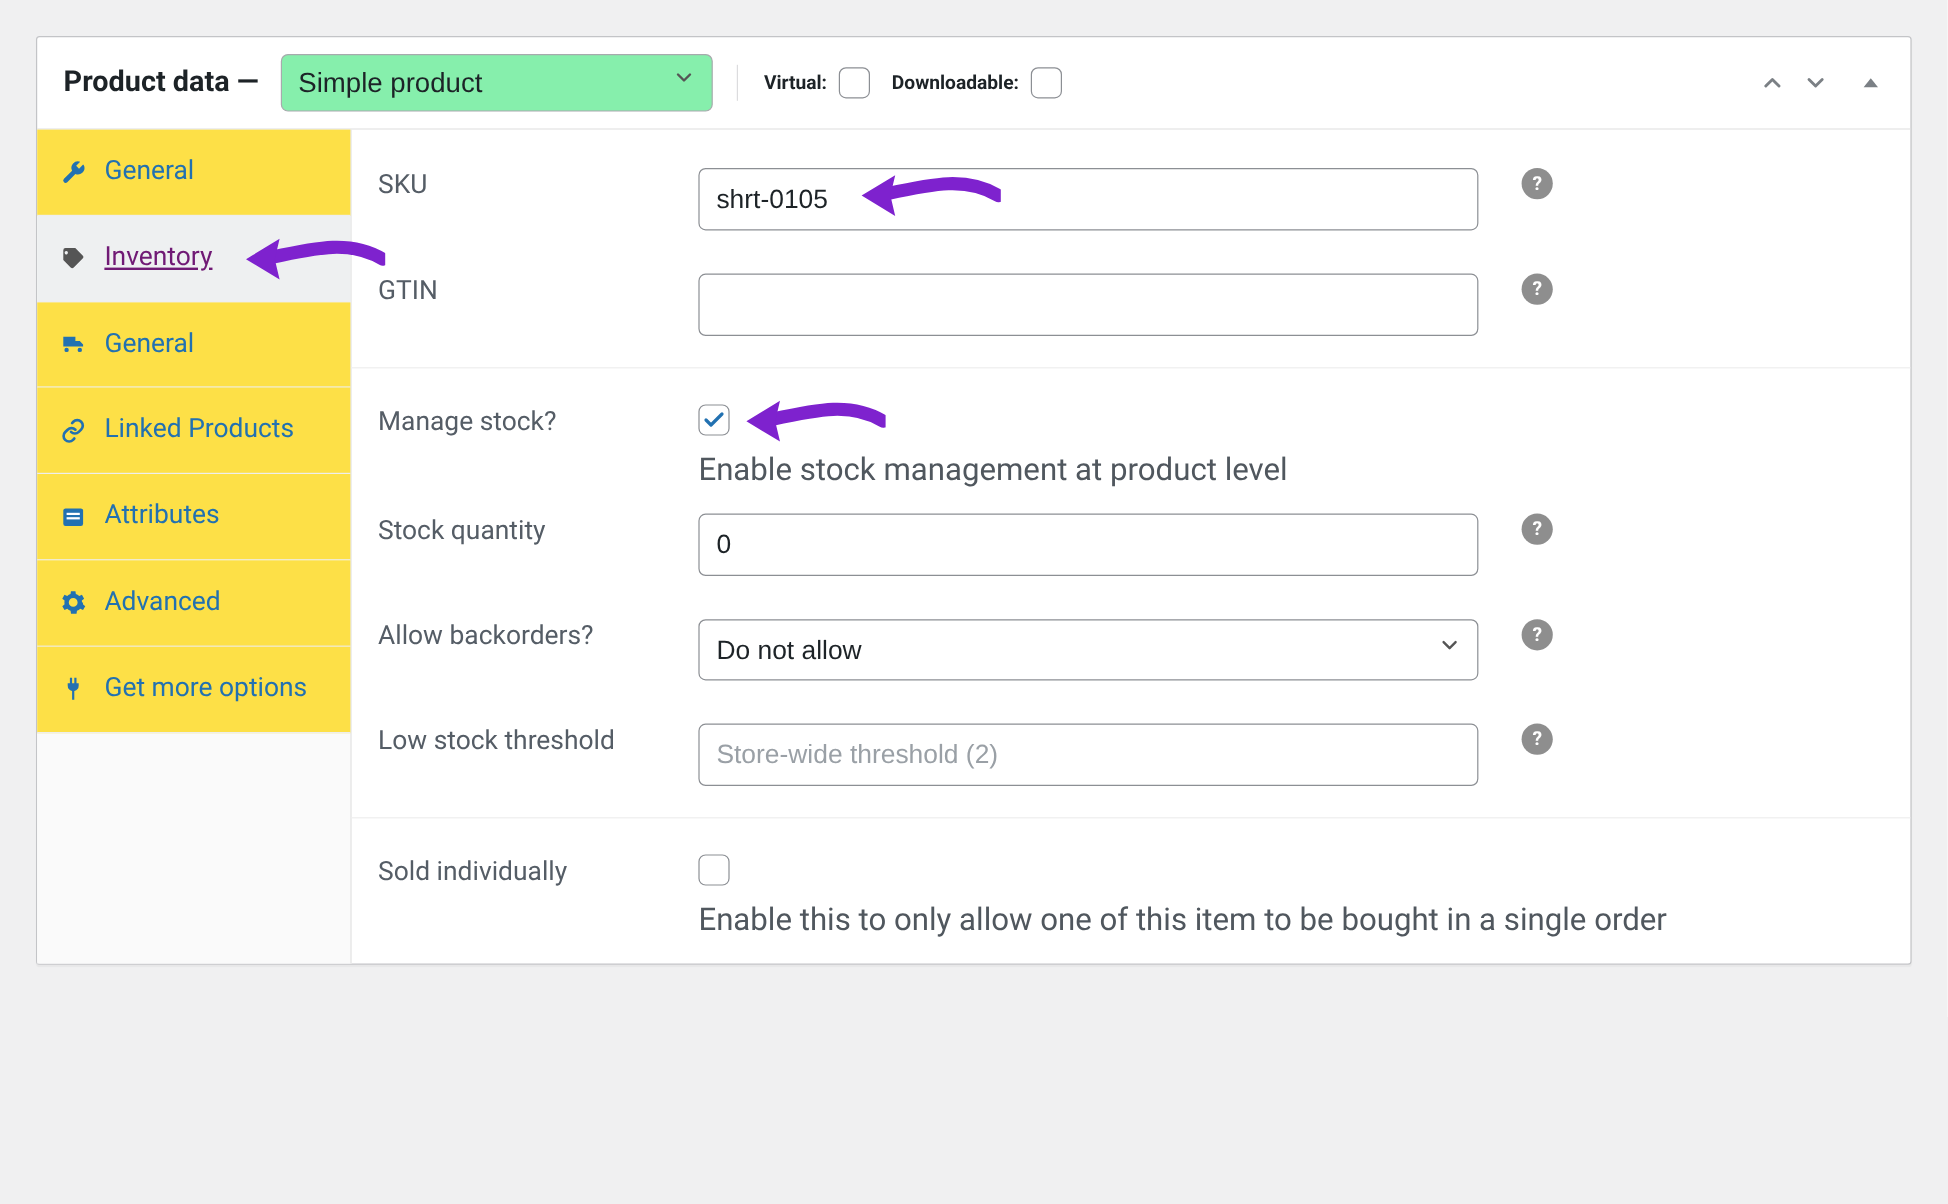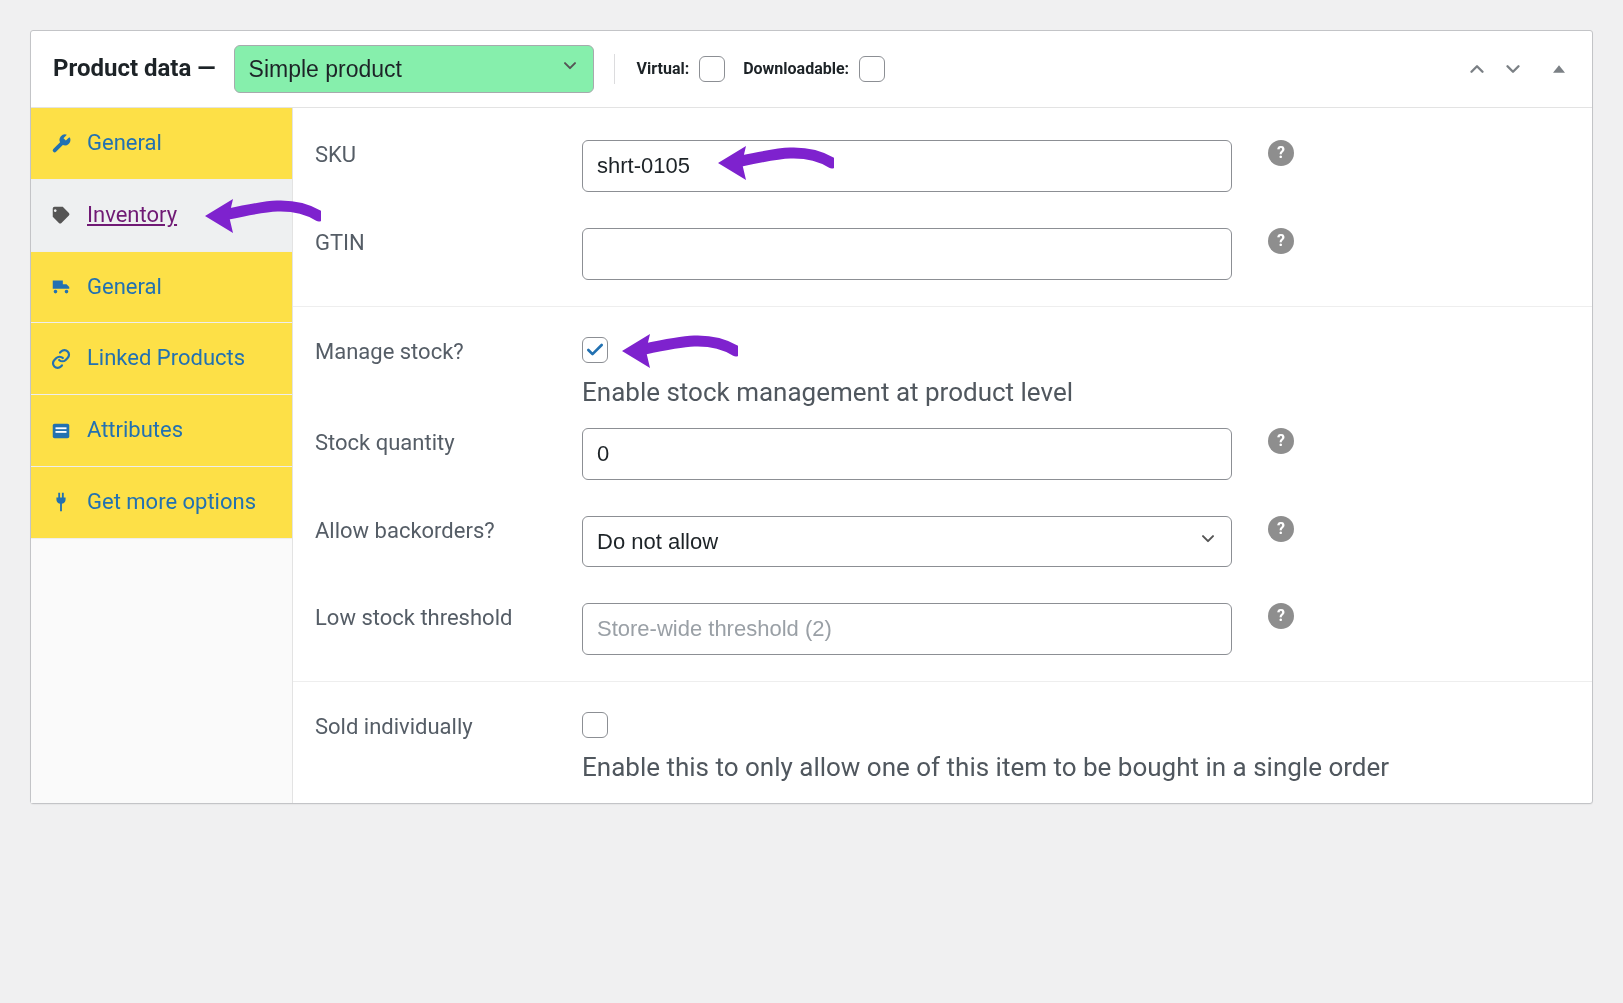--- a/index.html
+++ b/index.html
@@ -284,20 +284,28 @@
           <span class="icon">
             <svg width="22" height="22" viewBox="0 0 24 24" fill="currentColor">
                 <rect x="3" y="4" width="18" height="16" rx="2"></rect>
                 <rect x="6" y="8" width="12" height="2" fill="#fff"></rect>
                 <rect x="6" y="12" width="12" height="2" fill="#fff"></rect>
               </svg>
           </span>
           <span>Attributes</span>
         </div>
 
+        <div class="tab">
+          <span class="icon">
+            <svg width="22" height="22" viewBox="0 0 24 24" fill="currentColor">
+                <path d="M12 8a4 4 0 1 0 0 8 4 4 0 0 0 0-8zm9 4c0 .6-.06 1.2-.17 1.75l2.1 1.64-2 3.46-2.48-1a8.9 8.9 0 0 1-3.03 1.76l-.38 2.64H10l-.38-2.64a8.9 8.9 0 0 1-3.03-1.76l-2.48 1-2-3.46 2.1-1.64A9.2 9.2 0 0 1 4 12c0-.6.06-1.2.17-1.75l-2.1-1.64 2-3.46 2.48 1A8.9 8.9 0 0 1 9.58 4.4L9.96 1.75h4.08l.38 2.64a8.9 8.9 0 0 1 3.03 1.76l2.48-1 2 3.46-2.1 1.64c.11.56.17 1.15.17 1.75z"></path>
+              </svg>
+          </span>
+          <span>Advanced</span>
+        </div>
 
         <div class="tab">
           <span class="icon">
             <svg width="22" height="22" viewBox="0 0 24 24" fill="currentColor">
                 <path d="M9 2v5H7v2a5 5 0 0 0 4 4.9V22h2v-8.1A5 5 0 0 0 17 9V7h-2V2h-2v5h-2V2z"></path>
               </svg>
           </span>
           <span>Get more options</span>
         </div>
 

